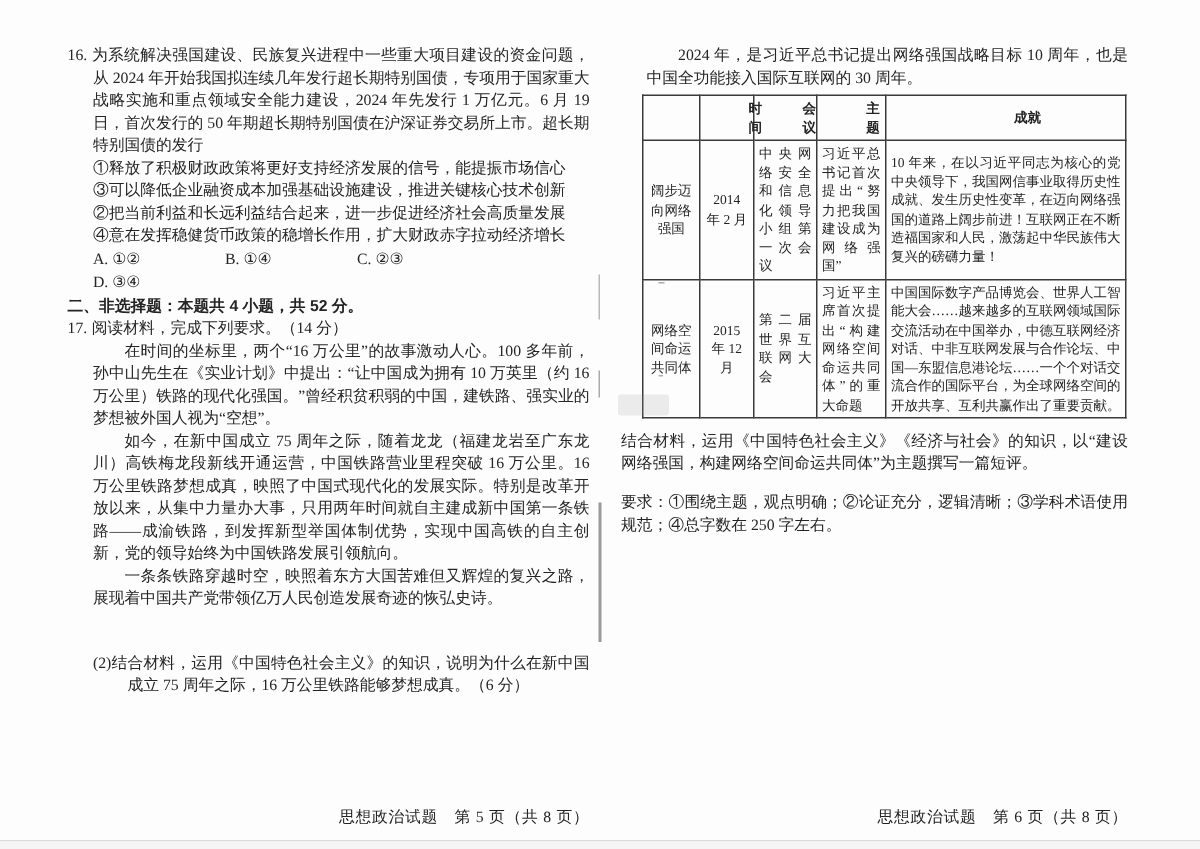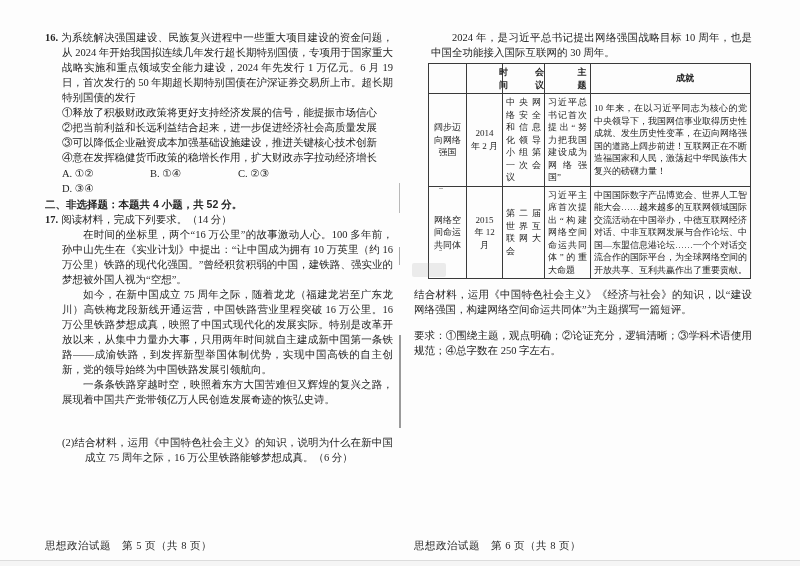--- a/index.html
+++ b/index.html
@@ -8,21 +8,21 @@
     background:#fdfdfd;
     font-family:"Liberation Serif","DejaVu Serif",serif;
     color:#242424;
   }
   .page{position:absolute;top:30px;font-size:10.5px;line-height:15px;text-align:justify;}
   .page-left{left:45px;width:348px;}
   .page-right{left:414px;width:338px;}
 
   p{margin:0;}
   .hang{padding-left:17px;text-indent:-17px;}
-  .qn{margin-right:3px;font-weight:bold;}
+  .qn{margin-right:3px;}
   .stmt{padding-left:17px;}
   .choices{padding-left:17px;margin-top:1px;}
   .choice{display:inline-block;width:88px;}
   .section-header{
     font-family:"Liberation Sans","DejaVu Sans",sans-serif;
     font-weight:bold;font-size:10.5px;margin-top:1px;
   }
   .q-body{margin-left:17px;}
   .par{text-indent:2em;}
   .subq{padding-left:23px;text-indent:-23px;}
@@ -43,21 +43,21 @@
     font-weight:bold;text-align:center;font-size:9px;height:12px;padding-left:32px;
   }
   .cell-center{text-align:center;}
   .cell-just{text-align:justify;}
 
   .task{margin-top:8px;}
   .reqs{margin-top:11px;}
 
   .footer{
     position:absolute;top:508px;left:0;right:0;
-    text-align:left;font-size:10.5px;letter-spacing:.5px;
+    text-align:right;font-size:10.5px;letter-spacing:.5px;
   }
 
   
   .crease{position:absolute;background:#666;}
   .crease-a{left:399px;top:183px;width:1px;height:30px;opacity:.45;}
   .crease-b{left:399px;top:247px;width:1px;height:18px;opacity:.55;}
   .crease-c{left:399px;top:335px;width:2px;height:93px;opacity:.65;}
   .speck{position:absolute;background:#8a8a8a;height:1px;opacity:.7;}
   .speck-1{left:439px;top:188px;width:4px;}
   .speck-2{left:439px;top:250px;width:3px;}
@@ -70,22 +70,22 @@
   .scan-bottom{position:absolute;left:0;top:561px;width:800px;height:5px;background:#f5f5f5;}
 </style>
 </head>
 <body>
 
 <div class="page page-left">
 
   <div>
     <p class="hang"><span class="qn">16.</span><span>为系统解决强国建设、民族复兴进程中一些重大项目建设的资金问题，从 2024 年开始我国拟连续几年发行超长期特别国债，专项用于国家重大战略实施和重点领域安全能力建设，2024 年先发行 1 万亿元。6 月 19 日，首次发行的 50 年期超长期特别国债在沪深证券交易所上市。超长期特别国债的发行</span></p>
     <p class="stmt">①释放了积极财政政策将更好支持经济发展的信号，能提振市场信心</p>
+    <p class="stmt">③可以降低企业融资成本加强基础设施建设，推进关键核心技术创新</p>
     <p class="stmt">②把当前利益和长远利益结合起来，进一步促进经济社会高质量发展</p>
-    <p class="stmt">③可以降低企业融资成本加强基础设施建设，推进关键核心技术创新</p>
     <p class="stmt">④意在发挥稳健货币政策的稳增长作用，扩大财政赤字拉动经济增长</p>
     <p class="choices">
       <span class="choice">A. ①②</span><span class="choice">B. ①④</span><span class="choice">C. ②③</span><span class="choice">D. ③④</span>
     </p>
   </div>
 
   <p class="section-header">二、非选择题：本题共 4 小题，共 52 分。</p>
 
   <div>
     <p class="hang"><span class="qn">17.</span><span>阅读材料，完成下列要求。（14 分）</span></p>

